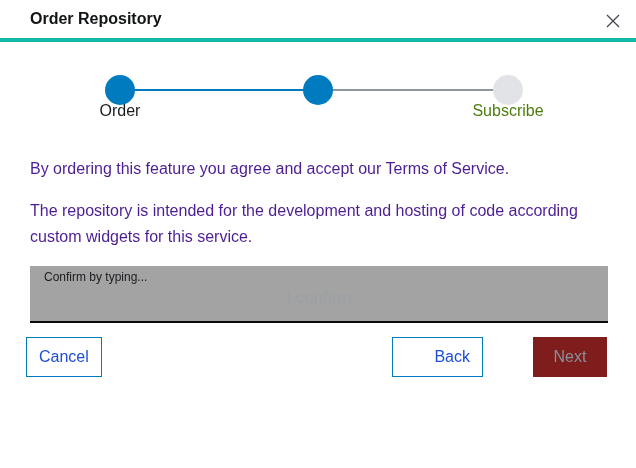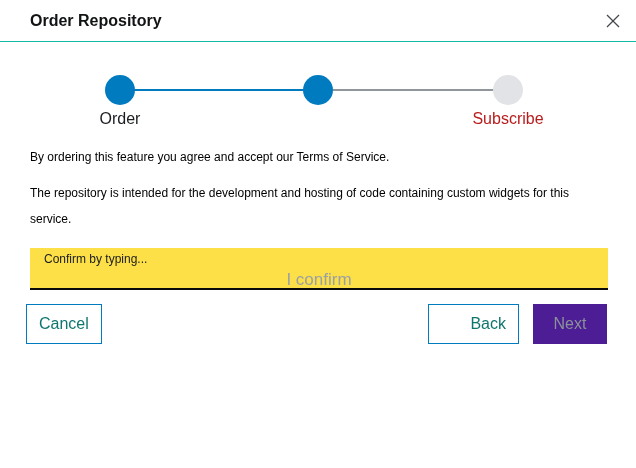--- a/index.html
+++ b/index.html
@@ -11,21 +11,21 @@
     overflow: hidden;
   }
   .dialog { width: 636px; height: 468px; background: #fff; position: relative; }
 
   
   .dialog-header {
     height: 42px;
     display: flex;
     align-items: center;
     padding: 0 30px;
-    border-bottom: 1px solid #14b8a6;
+    border-bottom: 4px solid #14b8a6;
     position: relative;
   }
   .dialog-title { font-size: 16px; font-weight: 700; color: #111315; }
   .close-btn {
     position: absolute;
     right: 12px; top: 11px;
     width: 22px; height: 22px;
     background: transparent; border: none;
     cursor: pointer;
     display: flex; align-items: center; justify-content: center;
@@ -36,44 +36,44 @@
   .step-line { position: absolute; top: 47px; height: 2px; }
   .step-line.active { background: #007bc0; }
   .step-line.inactive { background: #90969c; }
   .step-dot {
     position: absolute; top: 33px;
     width: 30px; height: 30px; border-radius: 50%;
   }
   .step-dot.active { background: #007bc0; }
   .step-dot.inactive { background: #e1e3e6; }
   .step-label {
-    position: absolute; top: 68px;
+    position: absolute; top: 60px;
     transform: translateX(-50%);
     font-size: 16px; white-space: nowrap;
   }
   .step-label.active { color: #1a1c1f; }
-  .step-label.inactive { color: #b91c1c; }
+  .step-label.inactive { color: #4d7c0f; }
 
   
   .dialog-body { padding-top: 4px; }
   .dialog-body p {
-    margin: 4px 28px 10px 30px;
+    margin: 16px 28px 10px 30px;
     max-width: 585px;
-    font-size: 12px;
+    font-size: 16px;
     line-height: 26px;
-    color: #000000;
+    color: #4c1d95;
   }
   .dialog-body p.last { margin-bottom: 16px; }
 
   
   .confirm-field {
     margin: 0 28px 0 30px;
     width: 578px;
-    height: 42px;
-    background: #fde047;
+    height: 57px;
+    background: #a3a3a3;
     border-bottom: 2px solid #0a0a0a;
     padding: 4px 14px 0 14px;
     cursor: text;
   }
   .confirm-field .field-label {
     display: block;
     font-size: 12px;
     color: #1a1c1f;
     line-height: 15px;
   }
@@ -106,30 +106,31 @@
     font-size: 16px;
     padding: 0 12px;
     cursor: pointer;
     display: inline-flex;
     align-items: center;
     justify-content: center;
   }
   .btn-outline {
     background: #ffffff;
     border: 1px solid #007bc0;
-    color: #0f766e;
+    color: #1d4ed8;
   }
   .btn-cancel { min-width: 73px; }
   .btn-back  { min-width: 76px; padding-left: 41px; }
   .btn-disabled {
     min-width: 74px;
-    background: #4c1d95;
+    background: #7f1d1d;
     border: none;
     color: #8a9198;
     cursor: default;
+    margin-left: 36px;
   }
 </style>
 </head>
 <body>
 
 <div class="dialog">
 
   <div class="dialog-header">
     <span class="dialog-title">Order Repository</span>
     <button class="close-btn">
@@ -149,21 +150,21 @@
     <div class="step-dot active" style="left:105px;"></div>
     <div class="step-dot active" style="left:303px;"></div>
     <div class="step-dot inactive" style="left:493px;"></div>
 
     <span class="step-label active" style="left:120px;">Order</span>
     <span class="step-label inactive" style="left:508px;">Subscribe</span>
   </div>
 
   <div class="dialog-body">
     <p>By ordering this feature you agree and accept our Terms of Service.</p>
-    <p class="last">The repository is intended for the development and hosting of code containing custom widgets for this service.</p>
+    <p class="last">The repository is intended for the development and hosting of code according custom widgets for this service.</p>
 
     <div class="confirm-field">
       <label class="field-label" for="confirm-input">Confirm by typing...</label>
       <input id="confirm-input" type="text" value="" placeholder="I confirm" style="">
     </div>
   </div>
 
   <div class="dialog-footer">
     <button class="btn btn-outline btn-cancel">Cancel</button>
     <div class="footer-right">

